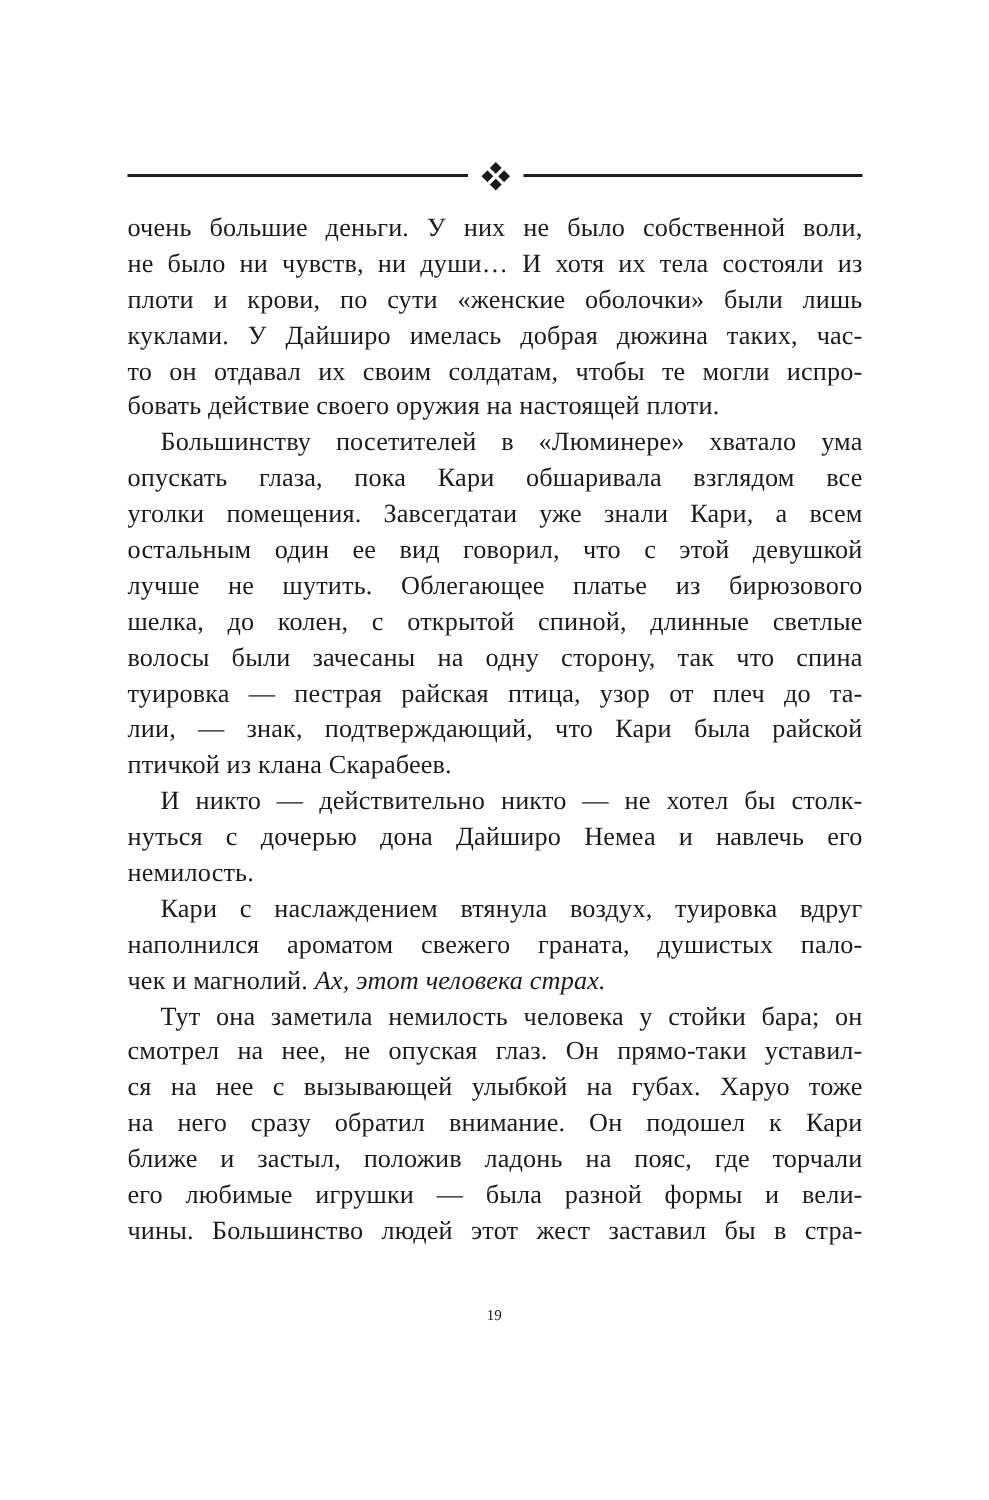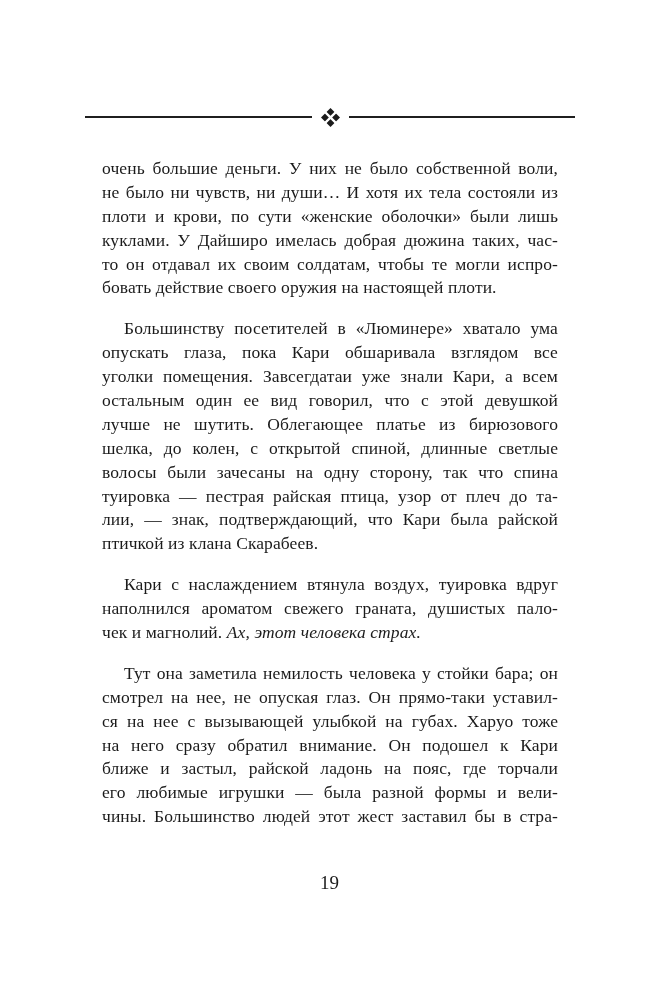--- a/index.html
+++ b/index.html
@@ -38,41 +38,41 @@
   }
   .text-block {
     position: absolute;
     top: 140px;
     left: 85px;
     width: 490px;
     font-size: 17.5px;
     line-height: 23.9px;
     letter-spacing: 0.1px;
   }
-  .para { margin: 17px; font-family: Liberation Serif, serif; }
+  .para { margin: 0; font-family: Liberation Serif, serif; }
   .line {
     text-align: justify;
     text-align-last: justify;
     height: 23.9px;
     white-space: nowrap;
   }
   .line.last {
     text-align-last: left;
   }
   .para.indent .line.first {
     text-indent: 22px;
   }
   .italic { font-style: italic; }
   .page-number {
     position: absolute;
     top: 872px;
     left: 0;
     width: 659px;
     text-align: center;
-    font-size: 19px;
+    font-size: 10px;
     color: #1b1b1b;
   }
 </style>
 </head>
 <body>
 
 <div class="page">
 
   <div class="ornament-row">
     <span class="rule"></span>
@@ -100,30 +100,35 @@
         <div class="line">уголки помещения. Завсегдатаи уже знали Кари, а всем</div>
         <div class="line">остальным один ее вид говорил, что с этой девушкой</div>
         <div class="line">лучше не шутить. Облегающее платье из бирюзового</div>
         <div class="line">шелка, до колен, с открытой спиной, длинные светлые</div>
         <div class="line">волосы были зачесаны на одну сторону, так что спина</div>
         <div class="line">туировка — пестрая райская птица, узор от плеч до та-</div>
         <div class="line">лии, — знак, подтверждающий, что Кари была райской</div>
         <div class="line last">птичкой из клана Скарабеев.</div>
       </div>
       <div class="para indent">
+        <div class="line first">И никто — действительно никто — не хотел бы столк-</div>
+        <div class="line">нуться с дочерью дона Дайширо Немеа и навлечь его</div>
+        <div class="line last">немилость.</div>
+      </div>
+      <div class="para indent">
         <div class="line first">Кари с наслаждением втянула воздух, туировка вдруг</div>
         <div class="line">наполнился ароматом свежего граната, душистых пало-</div>
         <div class="line last"><span>чек и магнолий. </span><span class="italic">Ах, этот человека страх.</span></div>
       </div>
       <div class="para indent">
         <div class="line first">Тут она заметила немилость человека у стойки бара; он</div>
         <div class="line">смотрел на нее, не опуская глаз. Он прямо-таки уставил-</div>
         <div class="line">ся на нее с вызывающей улыбкой на губах. Харуо тоже</div>
         <div class="line">на него сразу обратил внимание. Он подошел к Кари</div>
-        <div class="line">ближе и застыл, райской ладонь на пояс, где торчали</div>
+        <div class="line">ближе и застыл, положив ладонь на пояс, где торчали</div>
         <div class="line">его любимые игрушки — была разной формы и вели-</div>
         <div class="line">чины. Большинство людей этот жест заставил бы в стра-</div>
       </div>
     </div>
 
   <div class="page-number">19</div>
 
 </div>
 
 </body></html>

